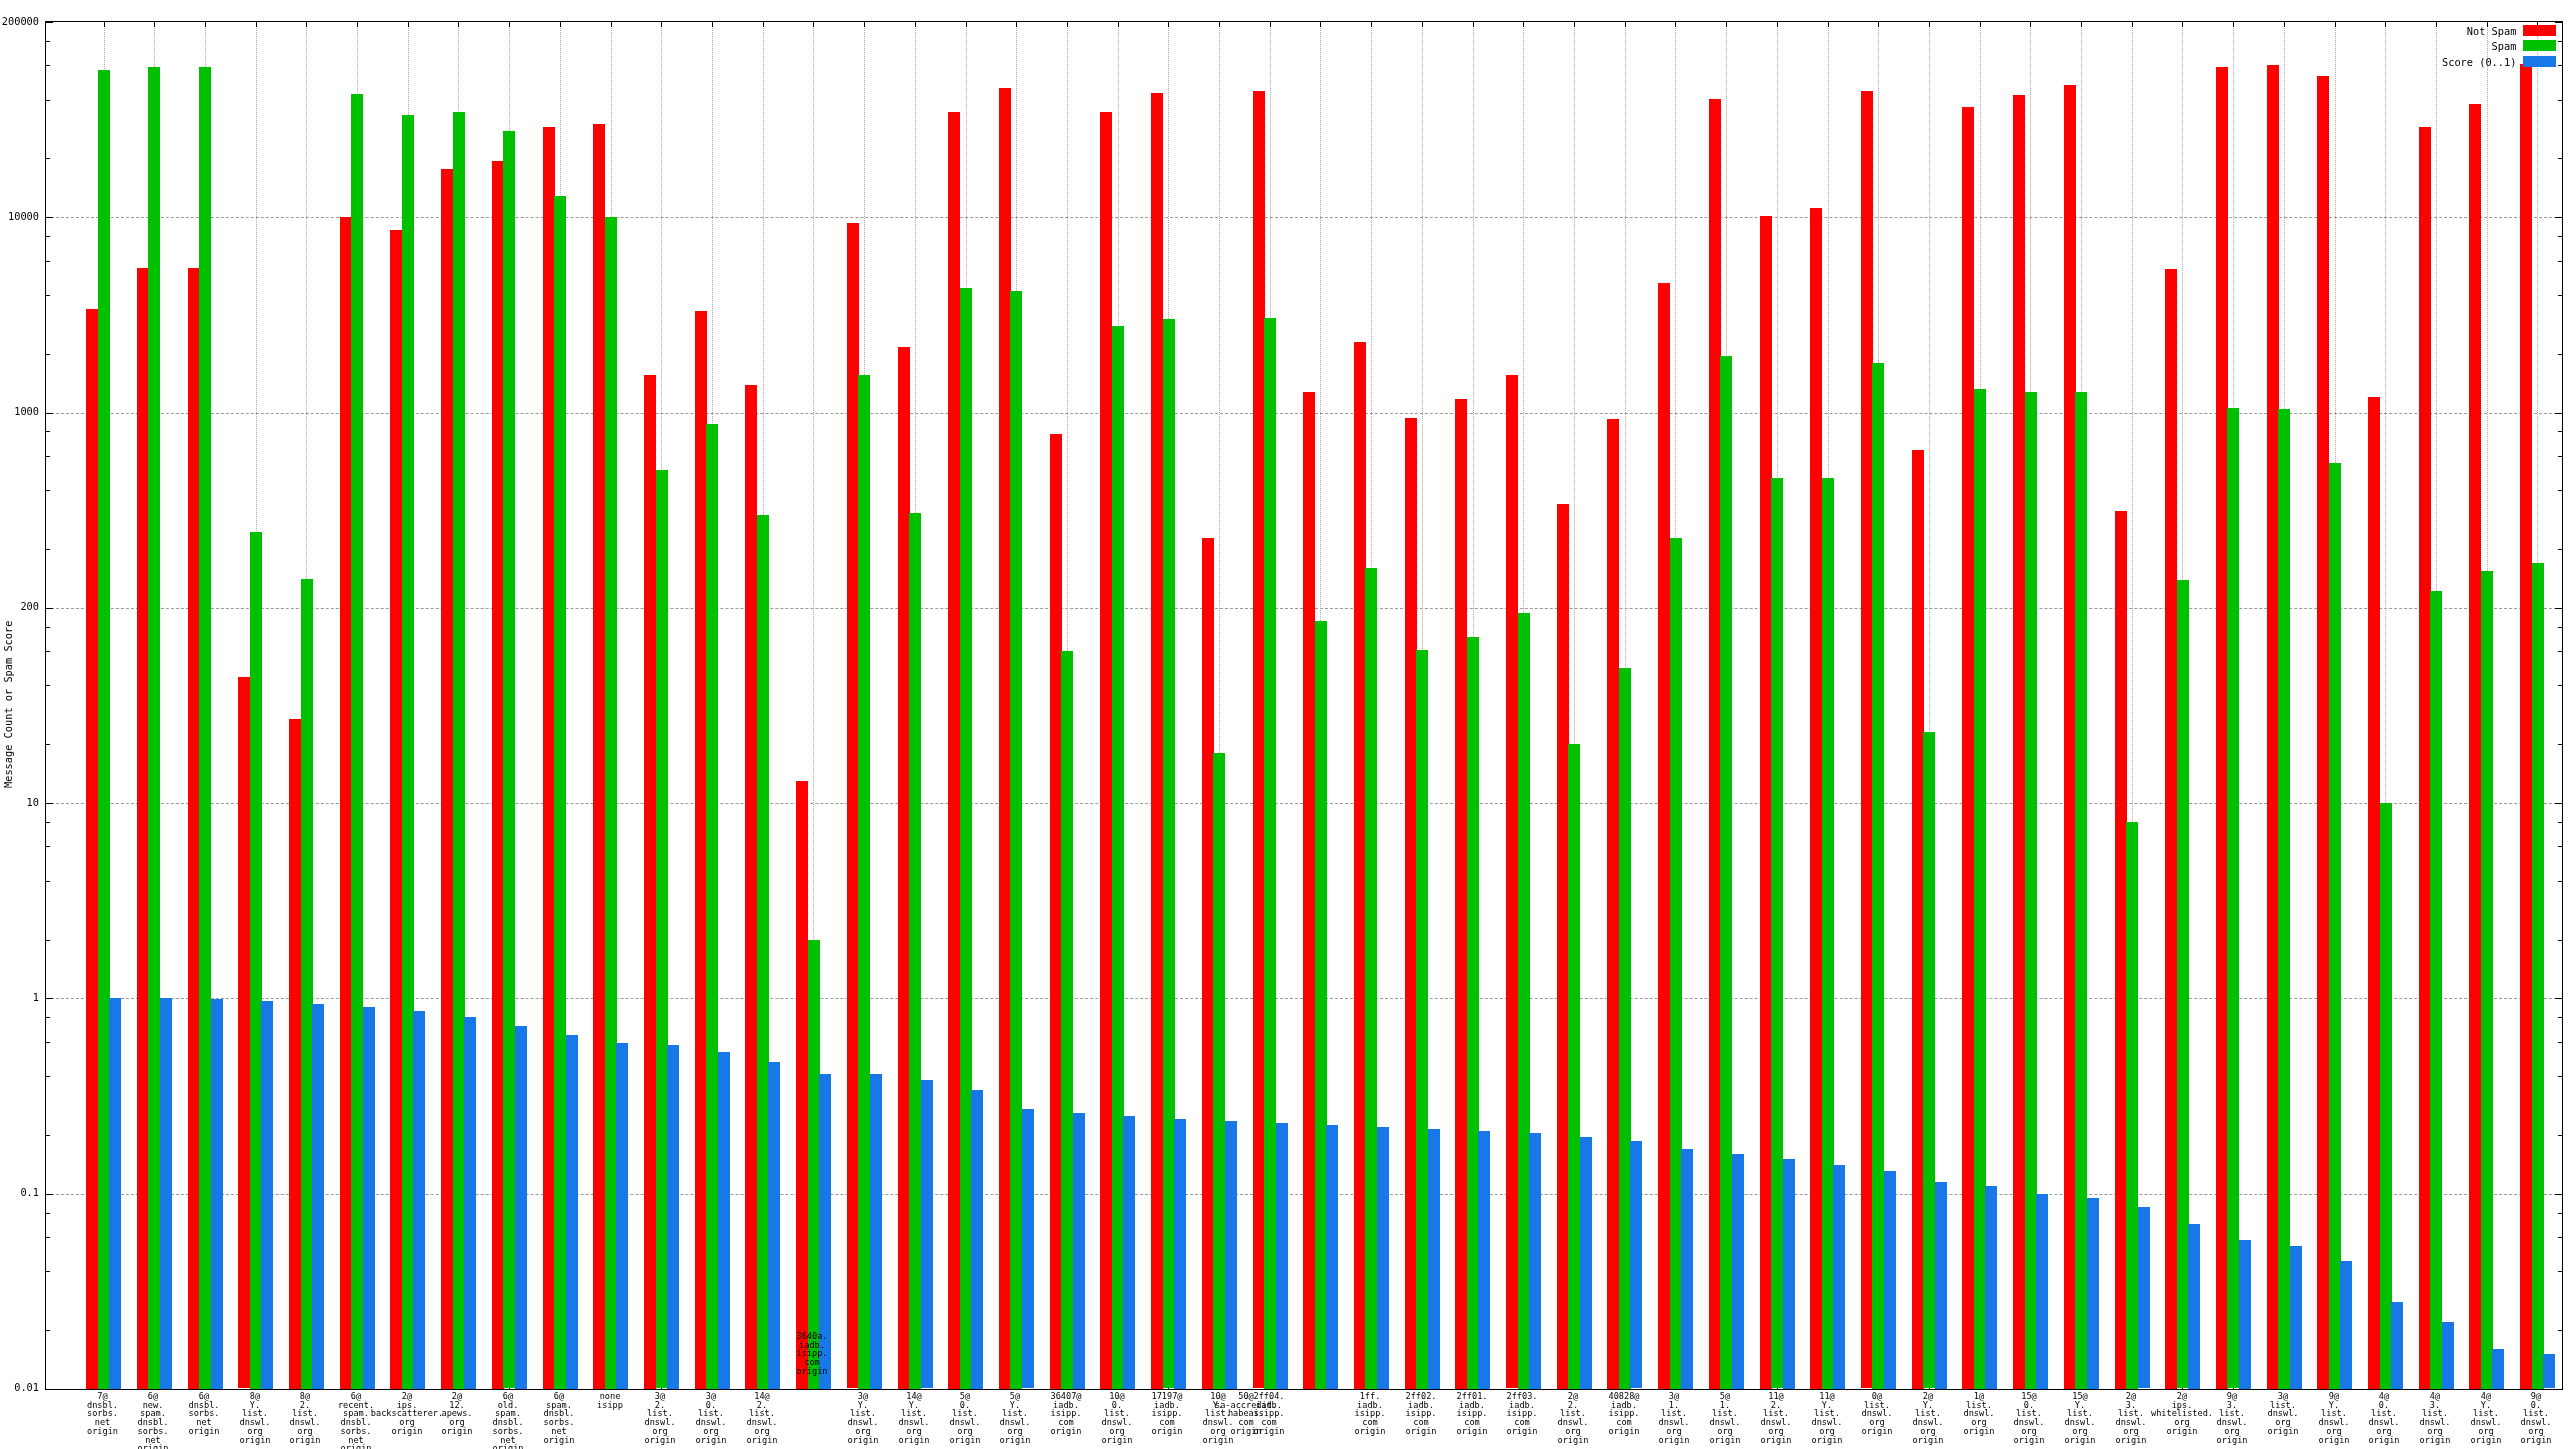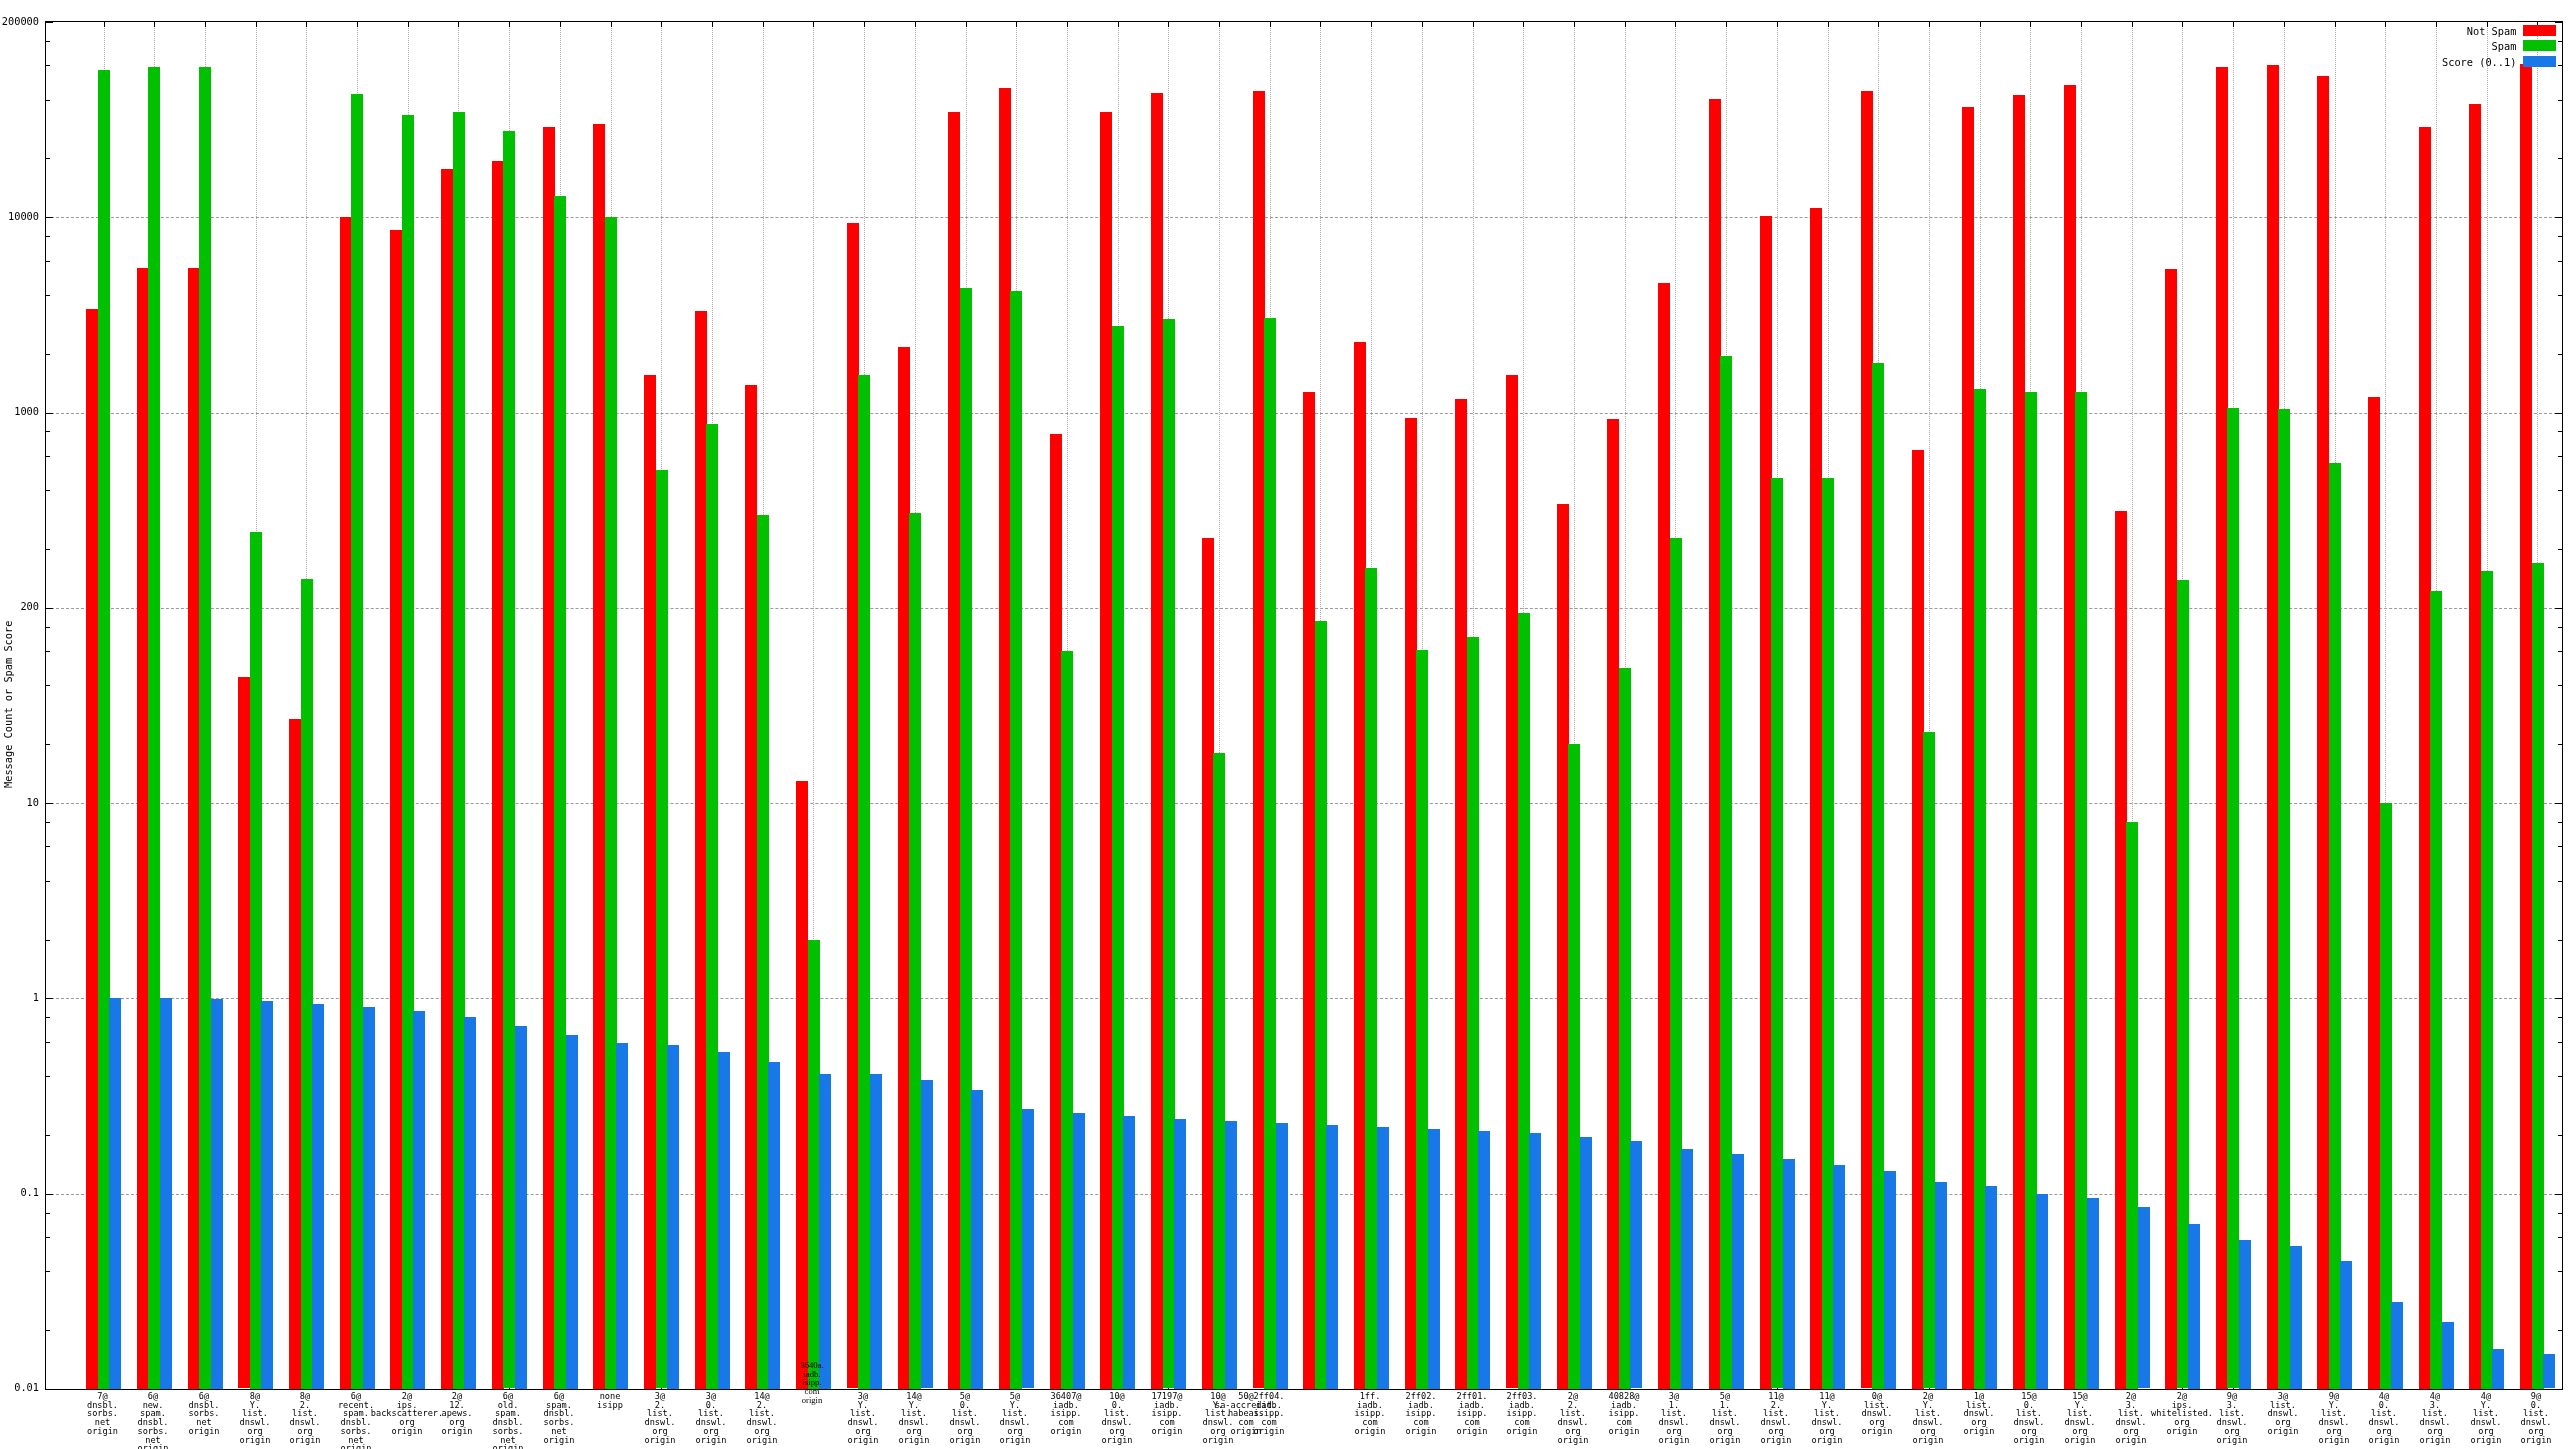--- a/index.html
+++ b/index.html
@@ -503,21 +503,21 @@
 list.
 dnswl.
 org
 origin</div>
       <div class="xlab" style="left: 680px; top: 1392px;">14@
 2.
 list.
 dnswl.
 org
 origin</div>
-      <div class="xlab" style="left: 730px; top: 1361px; font-family: Liberation Serif, serif;">3640a.
+      <div class="xlab" style="left: 730px; top: 1332px;">3640a.
 iadb.
 isipp.
 com
 origin</div>
       <div class="xlab" style="left: 781px; top: 1392px;">3@
 Y.
 list.
 dnswl.
 org
 origin</div>

